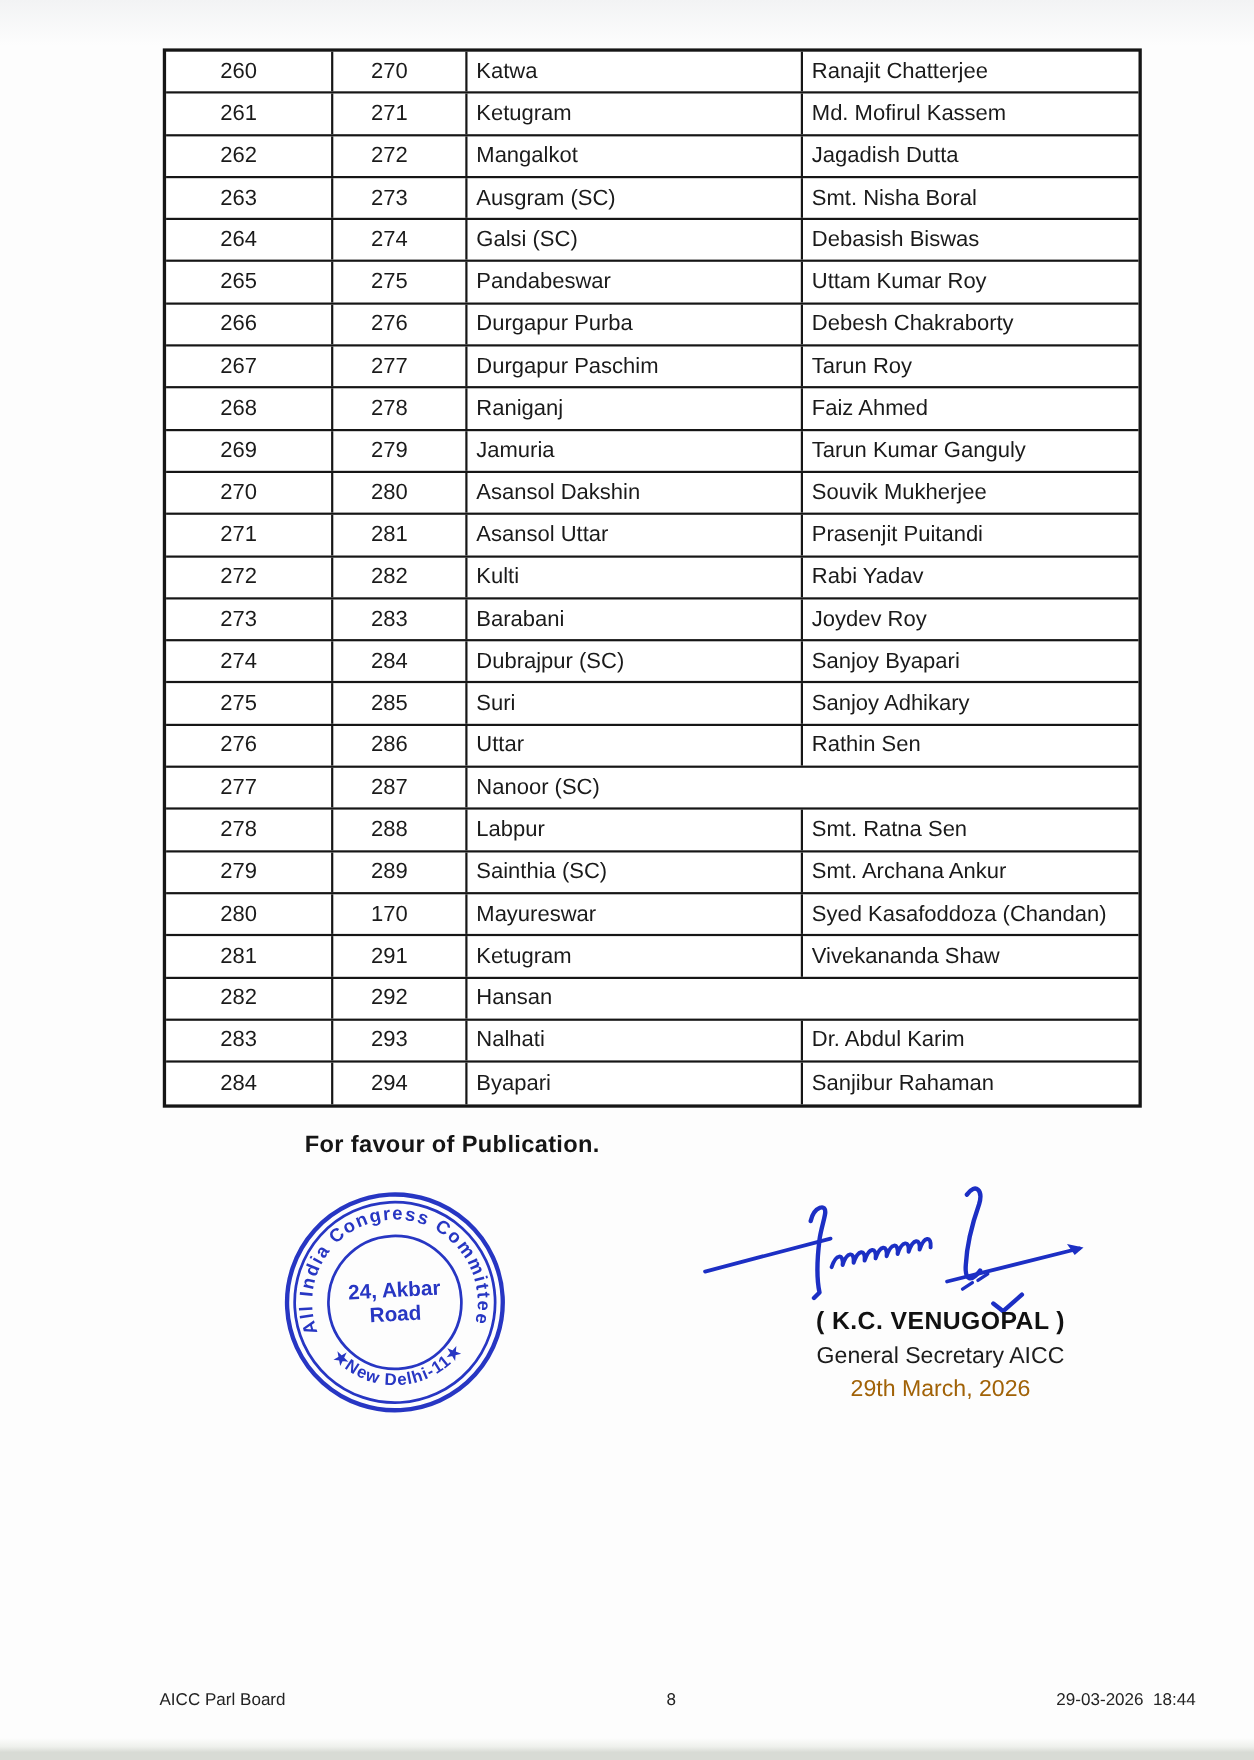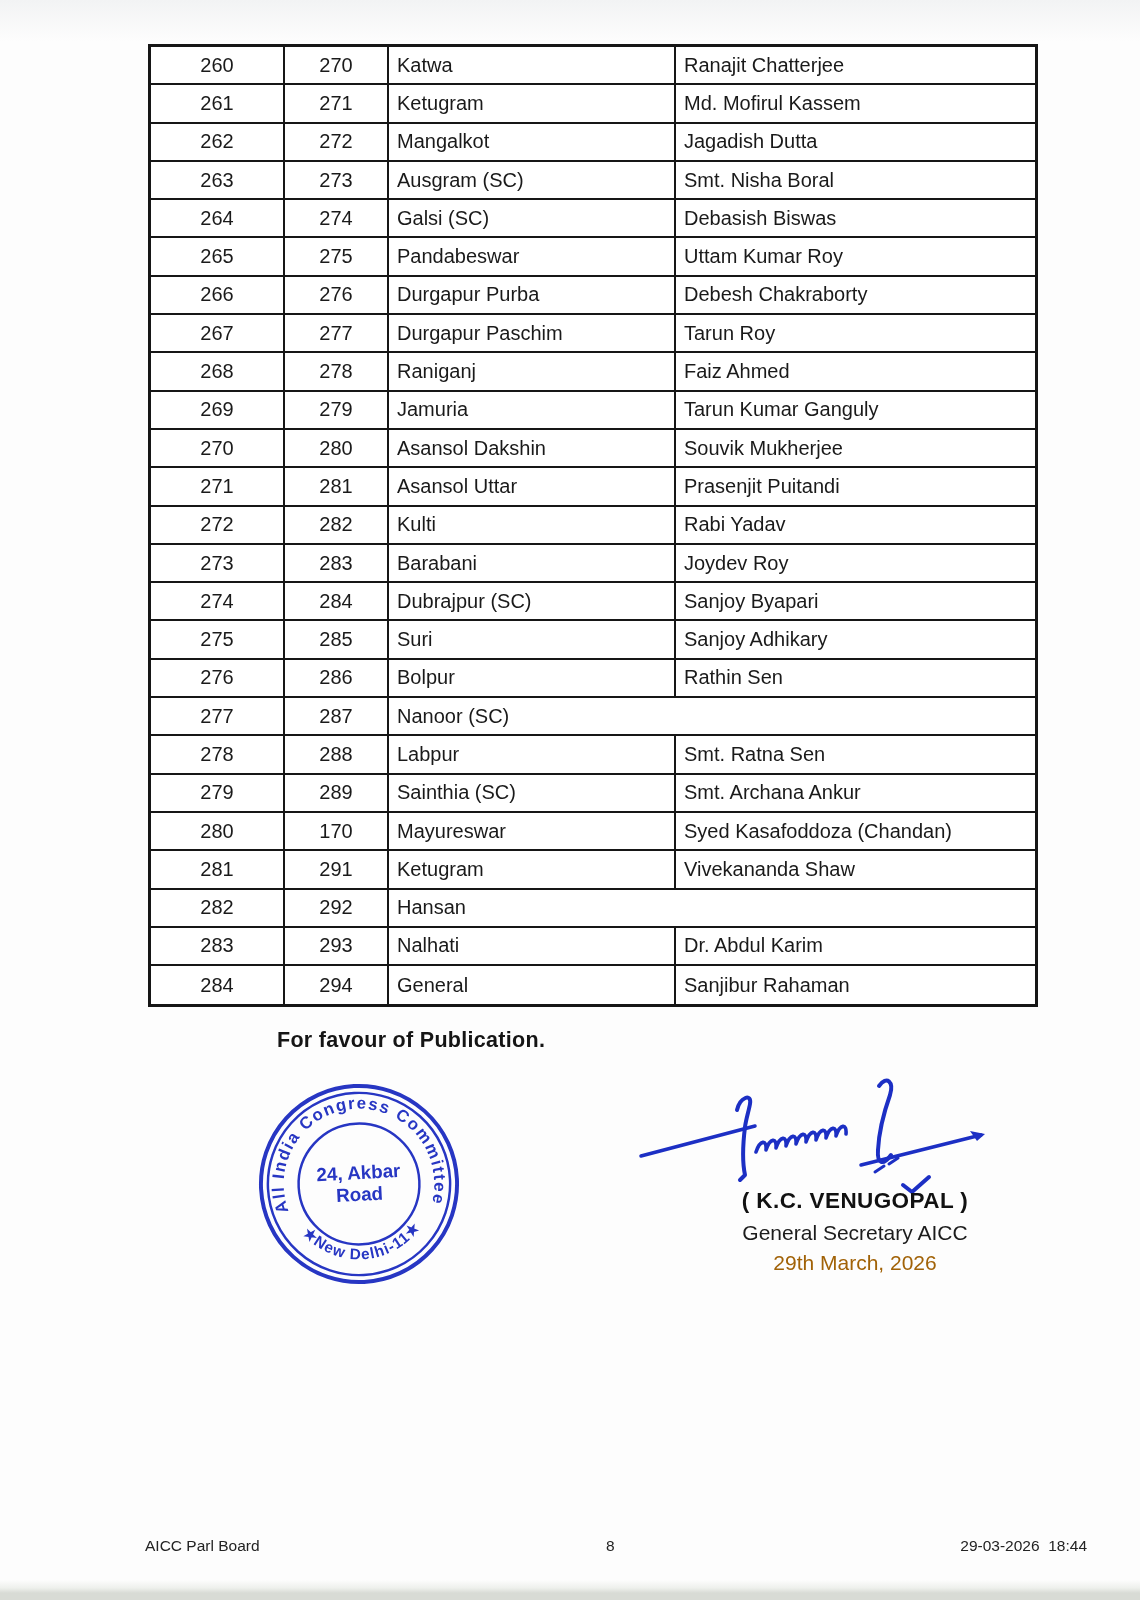--- a/index.html
+++ b/index.html
@@ -11,21 +11,21 @@
   .scan-top-shade {
     position:absolute; left:0; top:0; width:100%; height:46px;
     background:linear-gradient(180deg, #f2f3f4 0%, rgba(253,253,253,0) 90%);
     pointer-events:none;
   }
   
   .ctable {
     position:absolute; left:148px; top:44px; width:890px;
     border:3px solid #161616; box-sizing:border-box; background:#fff;
   }
-  .trow { display:flex; height:38.3px; border-bottom:2.5px solid #161616; box-sizing:border-box; }
+  .trow { display:flex; height:38.3px; border-bottom:2.5px solid #161616; box-sizing:border-box;gap:18px; }
   .trow:last-child { border-bottom:none; }
   .tcell {
     display:flex; align-items:center; box-sizing:border-box;
     font-size:20px; color:#1a1a1a; border-left:2.5px solid #161616;
     white-space:nowrap; overflow:hidden;
   }
   .tcell:first-child { border-left:none; }
   .c-sl { width:132px; justify-content:center; }
   .c-no { width:104px; justify-content:center; }
   .c-name { width:287px; padding-left:8px; }
@@ -162,21 +162,21 @@
       </div>
       <div class="trow">
         <div class="tcell c-sl">275</div>
         <div class="tcell c-no">285</div>
         <div class="tcell c-name">Suri</div>
         <div class="tcell c-cand">Sanjoy Adhikary</div>
       </div>
       <div class="trow">
         <div class="tcell c-sl">276</div>
         <div class="tcell c-no">286</div>
-        <div class="tcell c-name">Bolpur</div>
+        <div class="tcell c-name">Uttar</div>
         <div class="tcell c-cand">Rathin Sen</div>
       </div>
       <div class="trow">
         <div class="tcell c-sl">277</div>
         <div class="tcell c-no">287</div>
         <div class="tcell c-name">Nanoor (SC)</div>
       </div>
       <div class="trow">
         <div class="tcell c-sl">278</div>
         <div class="tcell c-no">288</div>
@@ -208,21 +208,21 @@
       </div>
       <div class="trow">
         <div class="tcell c-sl">283</div>
         <div class="tcell c-no">293</div>
         <div class="tcell c-name">Nalhati</div>
         <div class="tcell c-cand">Dr. Abdul Karim</div>
       </div>
       <div class="trow">
         <div class="tcell c-sl">284</div>
         <div class="tcell c-no">294</div>
-        <div class="tcell c-name">General</div>
+        <div class="tcell c-name">Byapari</div>
         <div class="tcell c-cand">Sanjibur Rahaman</div>
       </div>
     </div>
 
   <div class="pub-note">For favour of Publication.</div>
 
   <div class="stamp">
     <svg viewBox="0 0 210 210">
       <circle cx="105" cy="105" r="99" stroke-width="4"></circle>
       <circle cx="105" cy="105" r="92" stroke-width="2.5"></circle>

